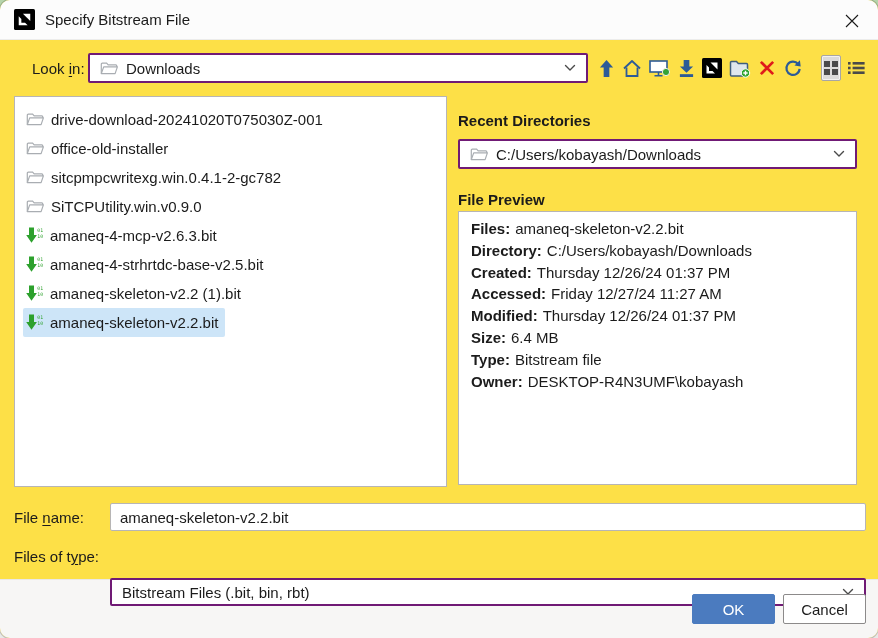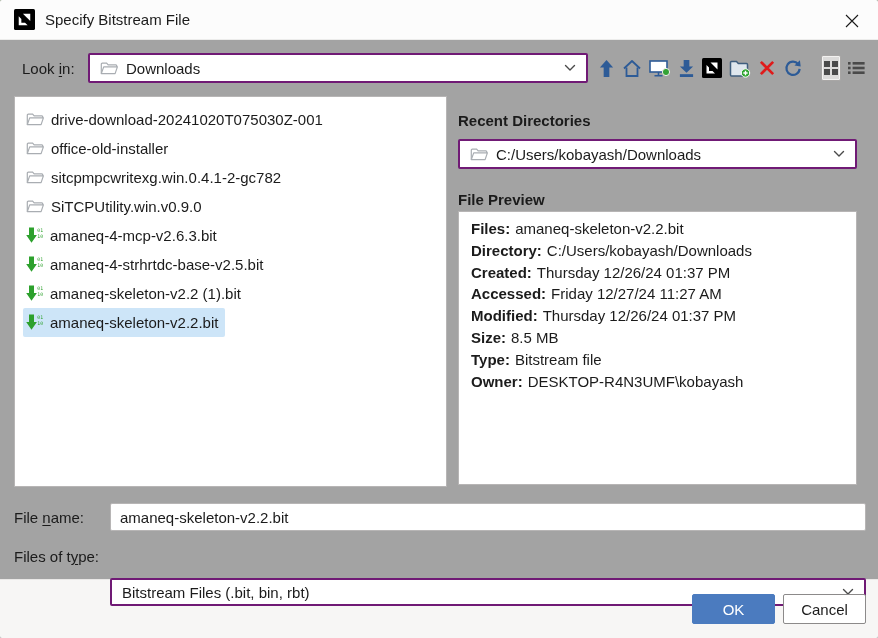--- a/index.html
+++ b/index.html
@@ -4,22 +4,22 @@
 <style>
   * { margin:0; padding:0; box-sizing:border-box; }
   html,body { width:878px; height:638px; }
   body {
     font-family:"Liberation Sans", sans-serif;
     background:linear-gradient(180deg,#b5d4a9 0%,#cfdfc8 40px,#e9e9e7 120px,#e9e9e7 100%);
     color:#1b1b1b;
   }
   .dialog {
     position:absolute; inset:0;
-    background:#a3a3a3;
-    border-radius:2px;
+    background:#fde047;
+    border-radius:10px;
     overflow:hidden;
     box-shadow:0 0 0 1px rgba(0,0,0,.18);
     font-size:15px;
   }
   
   .titlebar {
     position:absolute; left:0; top:0; right:0; height:40px;
     background:#fcfcfc; border-bottom:1px solid #ececeb;
     display:flex; align-items:center; padding:0 14px; gap:10px;
   }
@@ -88,21 +88,21 @@
       </svg>
     </span>
     <span class="title-text">Specify Bitstream File</span>
     <span class="close-btn">
       <svg width="14" height="14" viewBox="0 0 14 14">
           <path d="M1 1 L13 13 M13 1 L1 13" stroke="#1a1a1a" stroke-width="1.1"></path>
         </svg>
     </span>
   </div>
 
-  <div class="row-label" style="left:22px; top:60px;">
+  <div class="row-label" style="left:32px; top:60px;">
     <span>Look </span><u>i</u><span>n:</span>
   </div>
   <div class="combo" style="left:88px; top:53px; width:500px; height:30px;">
     <span>
       <svg width="18" height="15" viewBox="0 0 18 15">
         <path d="M1.3 12.6 V3.2 a1 1 0 0 1 1-1 h4.3 l1.6 1.7 h7.6 a1 1 0 0 1 1 1 v1.1" fill="#fff" stroke="#a9adb2" stroke-width="1.2"></path>
         <path d="M1.3 12.6 L3.7 5.9 h13.7 l-2.3 6.7 z" fill="#fff" stroke="#a9adb2" stroke-width="1.2" stroke-linejoin="round"></path>
       </svg>
     </span>
     <span>Downloads</span>
@@ -280,21 +280,21 @@
     </span>
   </div>
 
   <div class="section-header" style="left:458px; top:191px;">File Preview</div>
   <div class="panel preview-panel">
     <div class="pv-row"><span class="pv-key">Files:</span><span class="pv-val">amaneq-skeleton-v2.2.bit</span></div>
     <div class="pv-row"><span class="pv-key">Directory:</span><span class="pv-val">C:/Users/kobayash/Downloads</span></div>
     <div class="pv-row"><span class="pv-key">Created:</span><span class="pv-val">Thursday 12/26/24 01:37 PM</span></div>
     <div class="pv-row"><span class="pv-key">Accessed:</span><span class="pv-val">Friday 12/27/24 11:27 AM</span></div>
     <div class="pv-row"><span class="pv-key">Modified:</span><span class="pv-val">Thursday 12/26/24 01:37 PM</span></div>
-    <div class="pv-row"><span class="pv-key">Size:</span><span class="pv-val">8.5 MB</span></div>
+    <div class="pv-row"><span class="pv-key">Size:</span><span class="pv-val">6.4 MB</span></div>
     <div class="pv-row"><span class="pv-key">Type:</span><span class="pv-val">Bitstream file</span></div>
     <div class="pv-row"><span class="pv-key">Owner:</span><span class="pv-val">DESKTOP-R4N3UMF\kobayash</span></div>
   </div>
 
   <div class="footer"></div>
 
   <div class="row-label" style="left:14px; top:509px;">
     <span>File </span><u>n</u><span>ame:</span>
   </div>
   <input class="text-input" style="left: 110px; top: 503px; width: 756px; height: 28px;" value="amaneq-skeleton-v2.2.bit">

